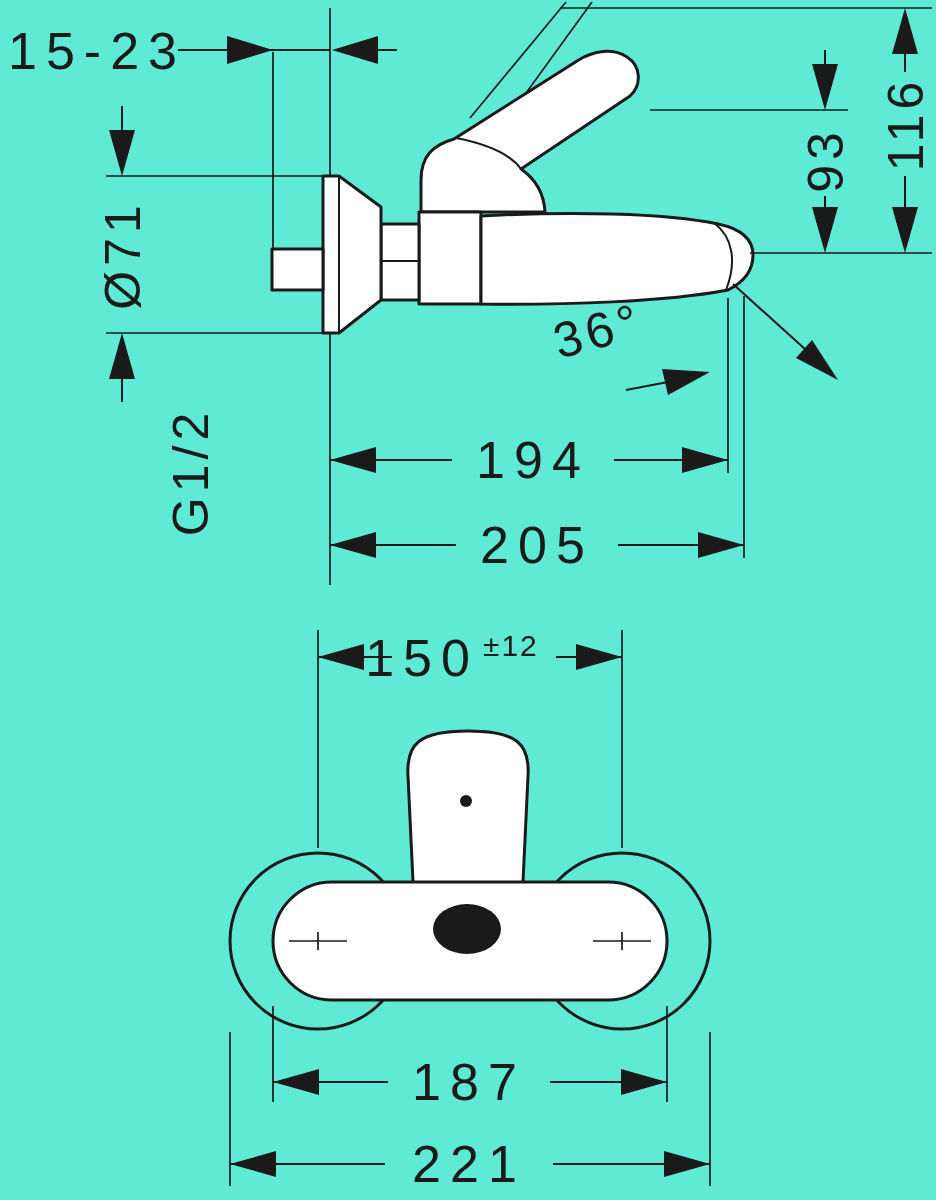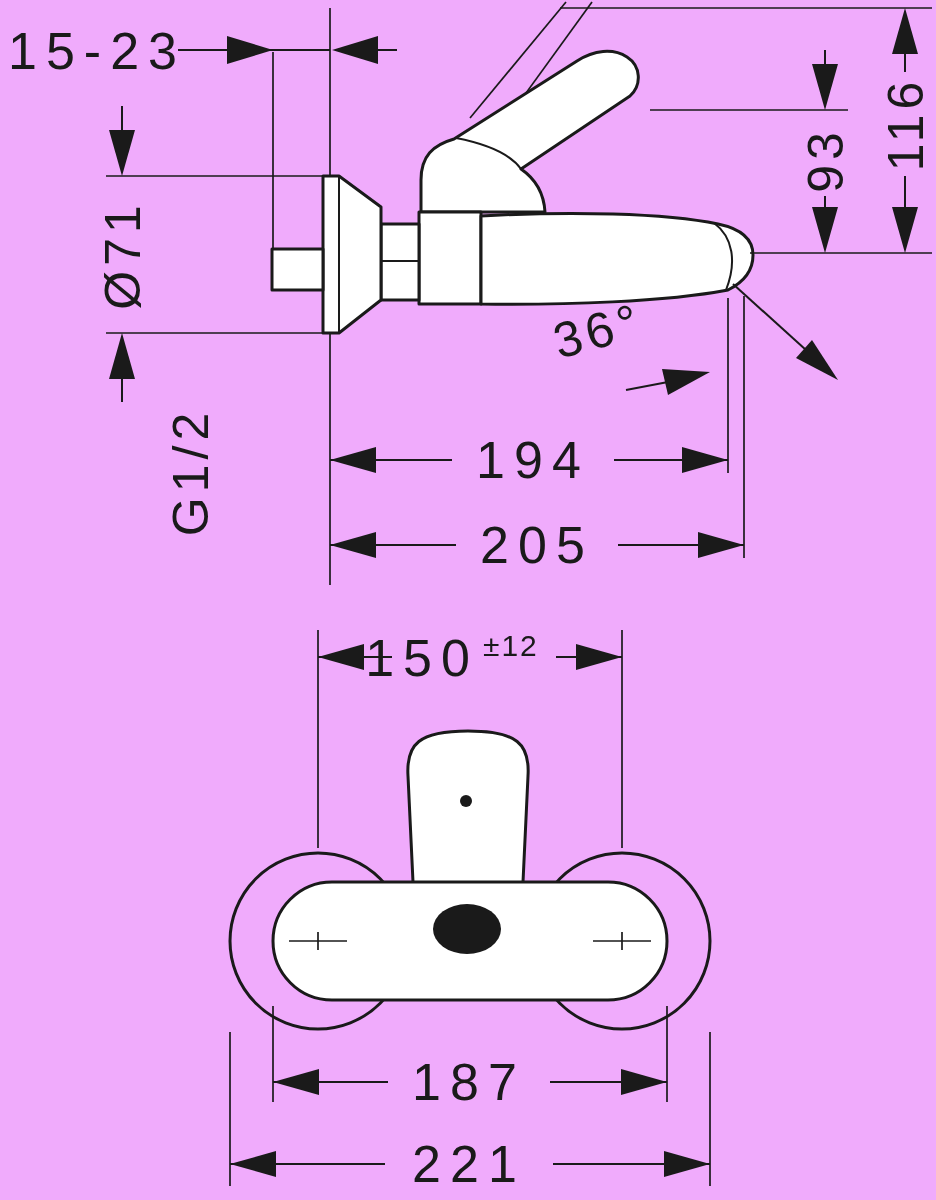--- a/index.html
+++ b/index.html
@@ -1,16 +1,16 @@
 <!DOCTYPE html>
 <html><head>
 <meta charset="utf-8">
 <style>
   html,body{margin:0;padding:0;background:#ffffff;}
-  .canvas{position:relative;width:936px;height:1200px;background:#f0abfc;overflow:hidden;
+  .canvas{position:relative;width:936px;height:1200px;background:#5eead4;overflow:hidden;
           font-family:"Liberation Sans", sans-serif;}
   svg{display:block}
   .outline{fill:#ffffff;stroke:#1a1a1a;stroke-width:3;stroke-linejoin:round;}
   .detail{fill:none;stroke:#1a1a1a;stroke-width:2;}
   .dim{fill:none;stroke:#1a1a1a;stroke-width:2;}
   .ext{fill:none;stroke:#1a1a1a;stroke-width:1.7;}
   .arr{fill:#1a1a1a;stroke:none;}
   .txt{fill:#1a1a1a;font-family:"Liberation Sans",sans-serif;font-size:52px;letter-spacing:9px;}
   .txt-sm{fill:#1a1a1a;font-family:"Liberation Sans",sans-serif;font-size:50px;letter-spacing:5px;}
   .txt-sup{font-size:30px;letter-spacing:2px;}

